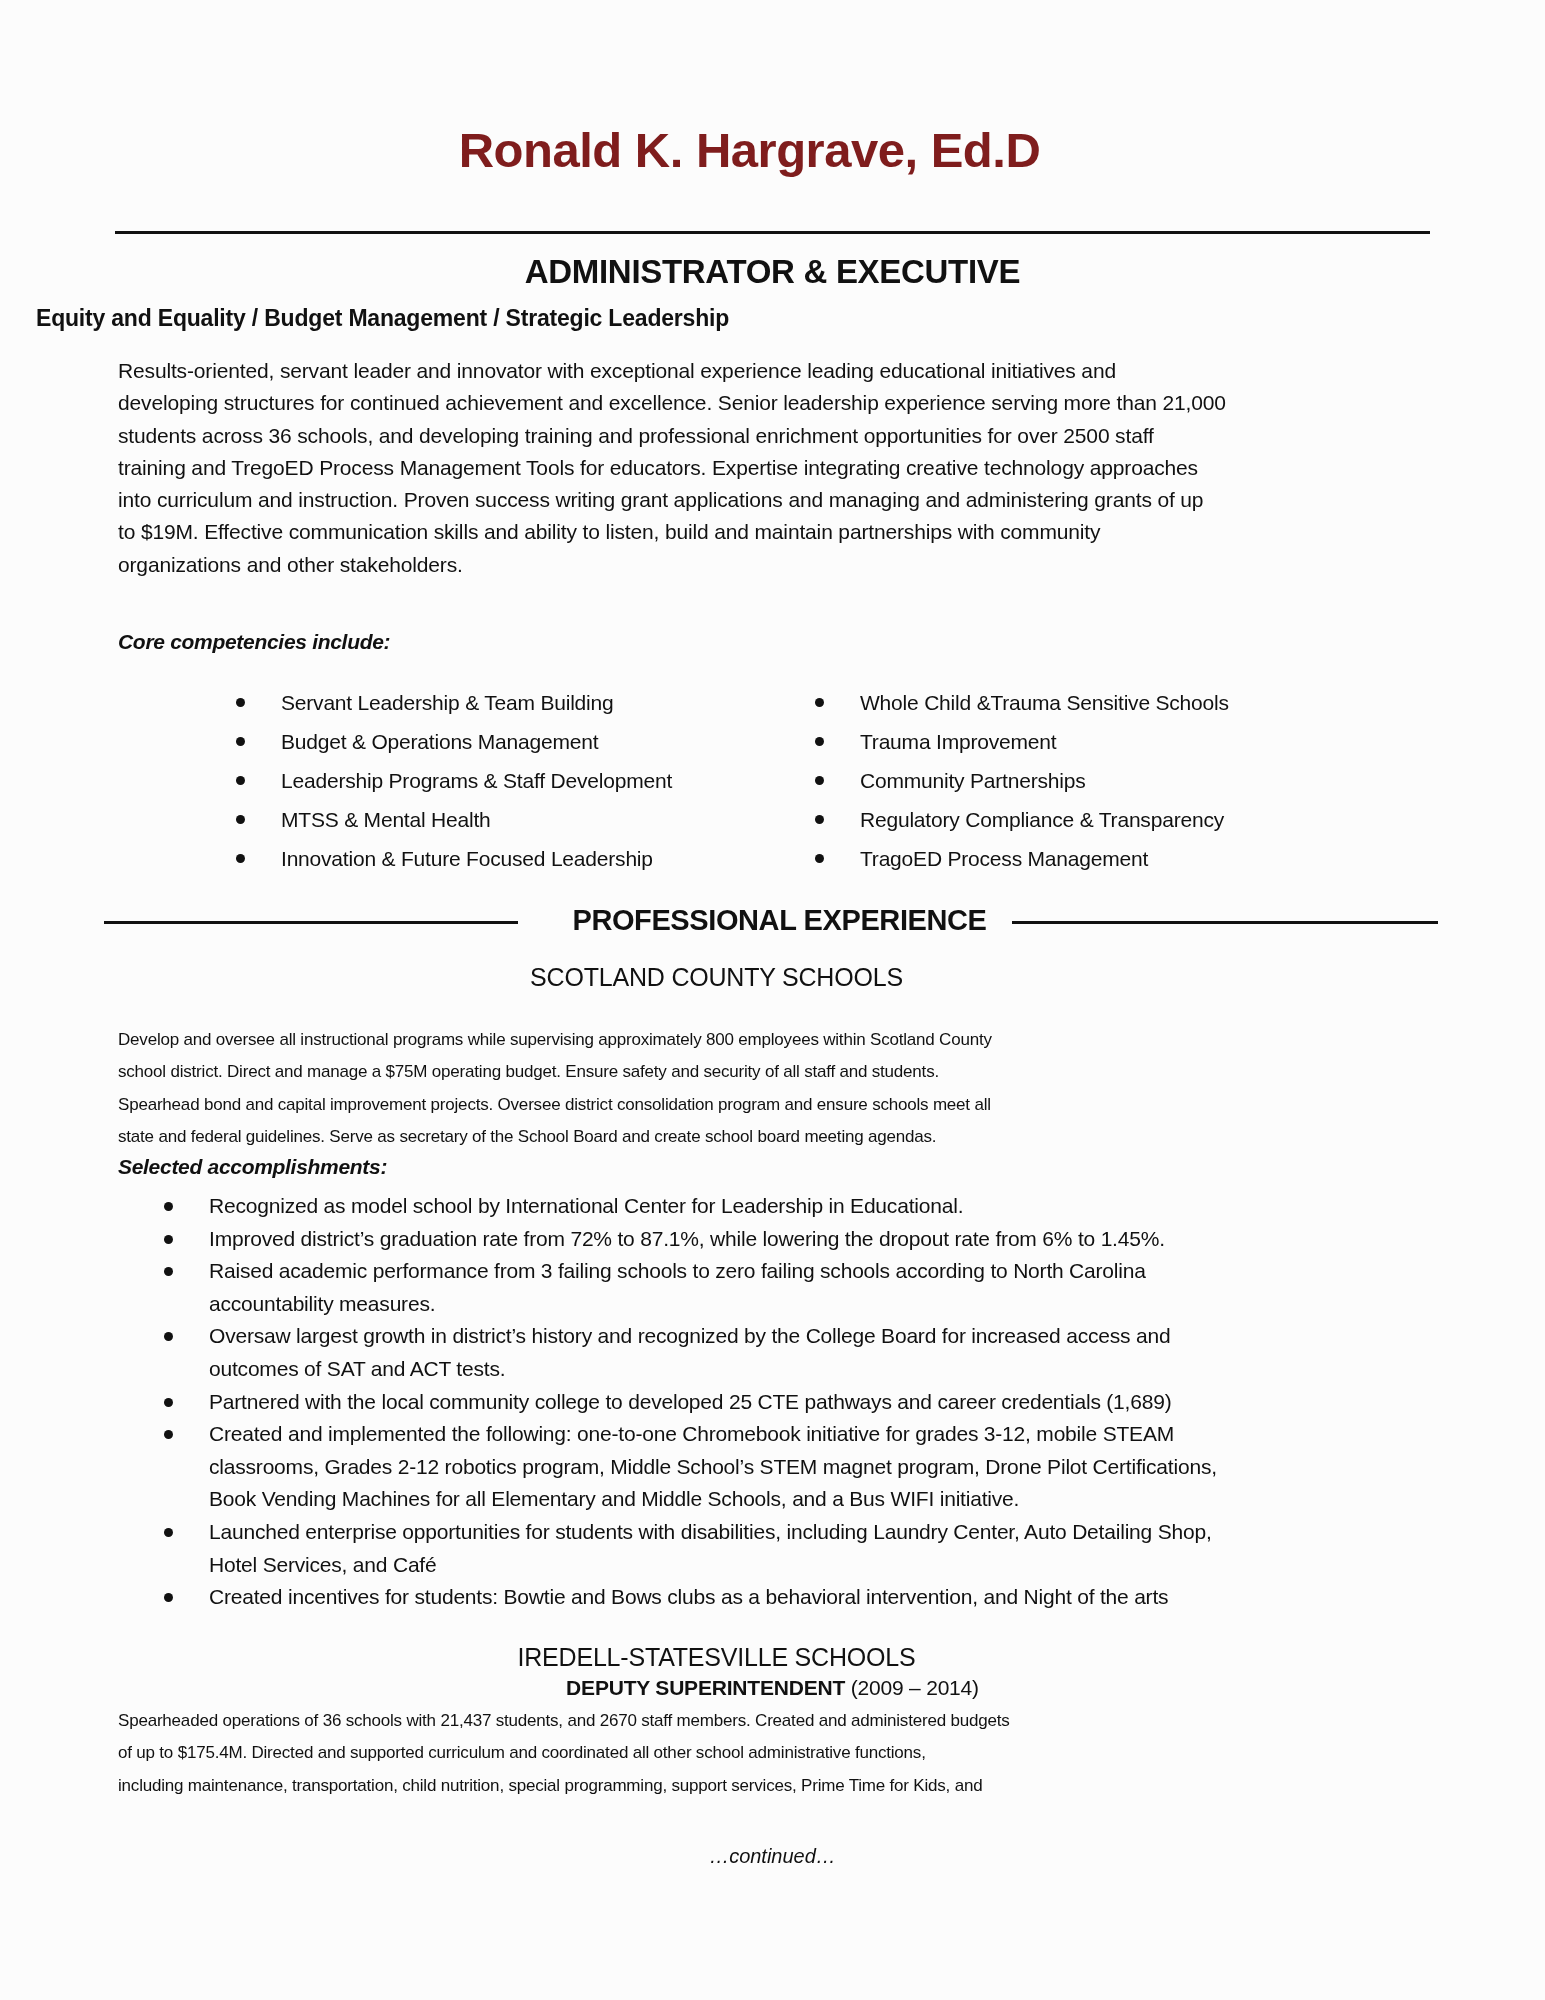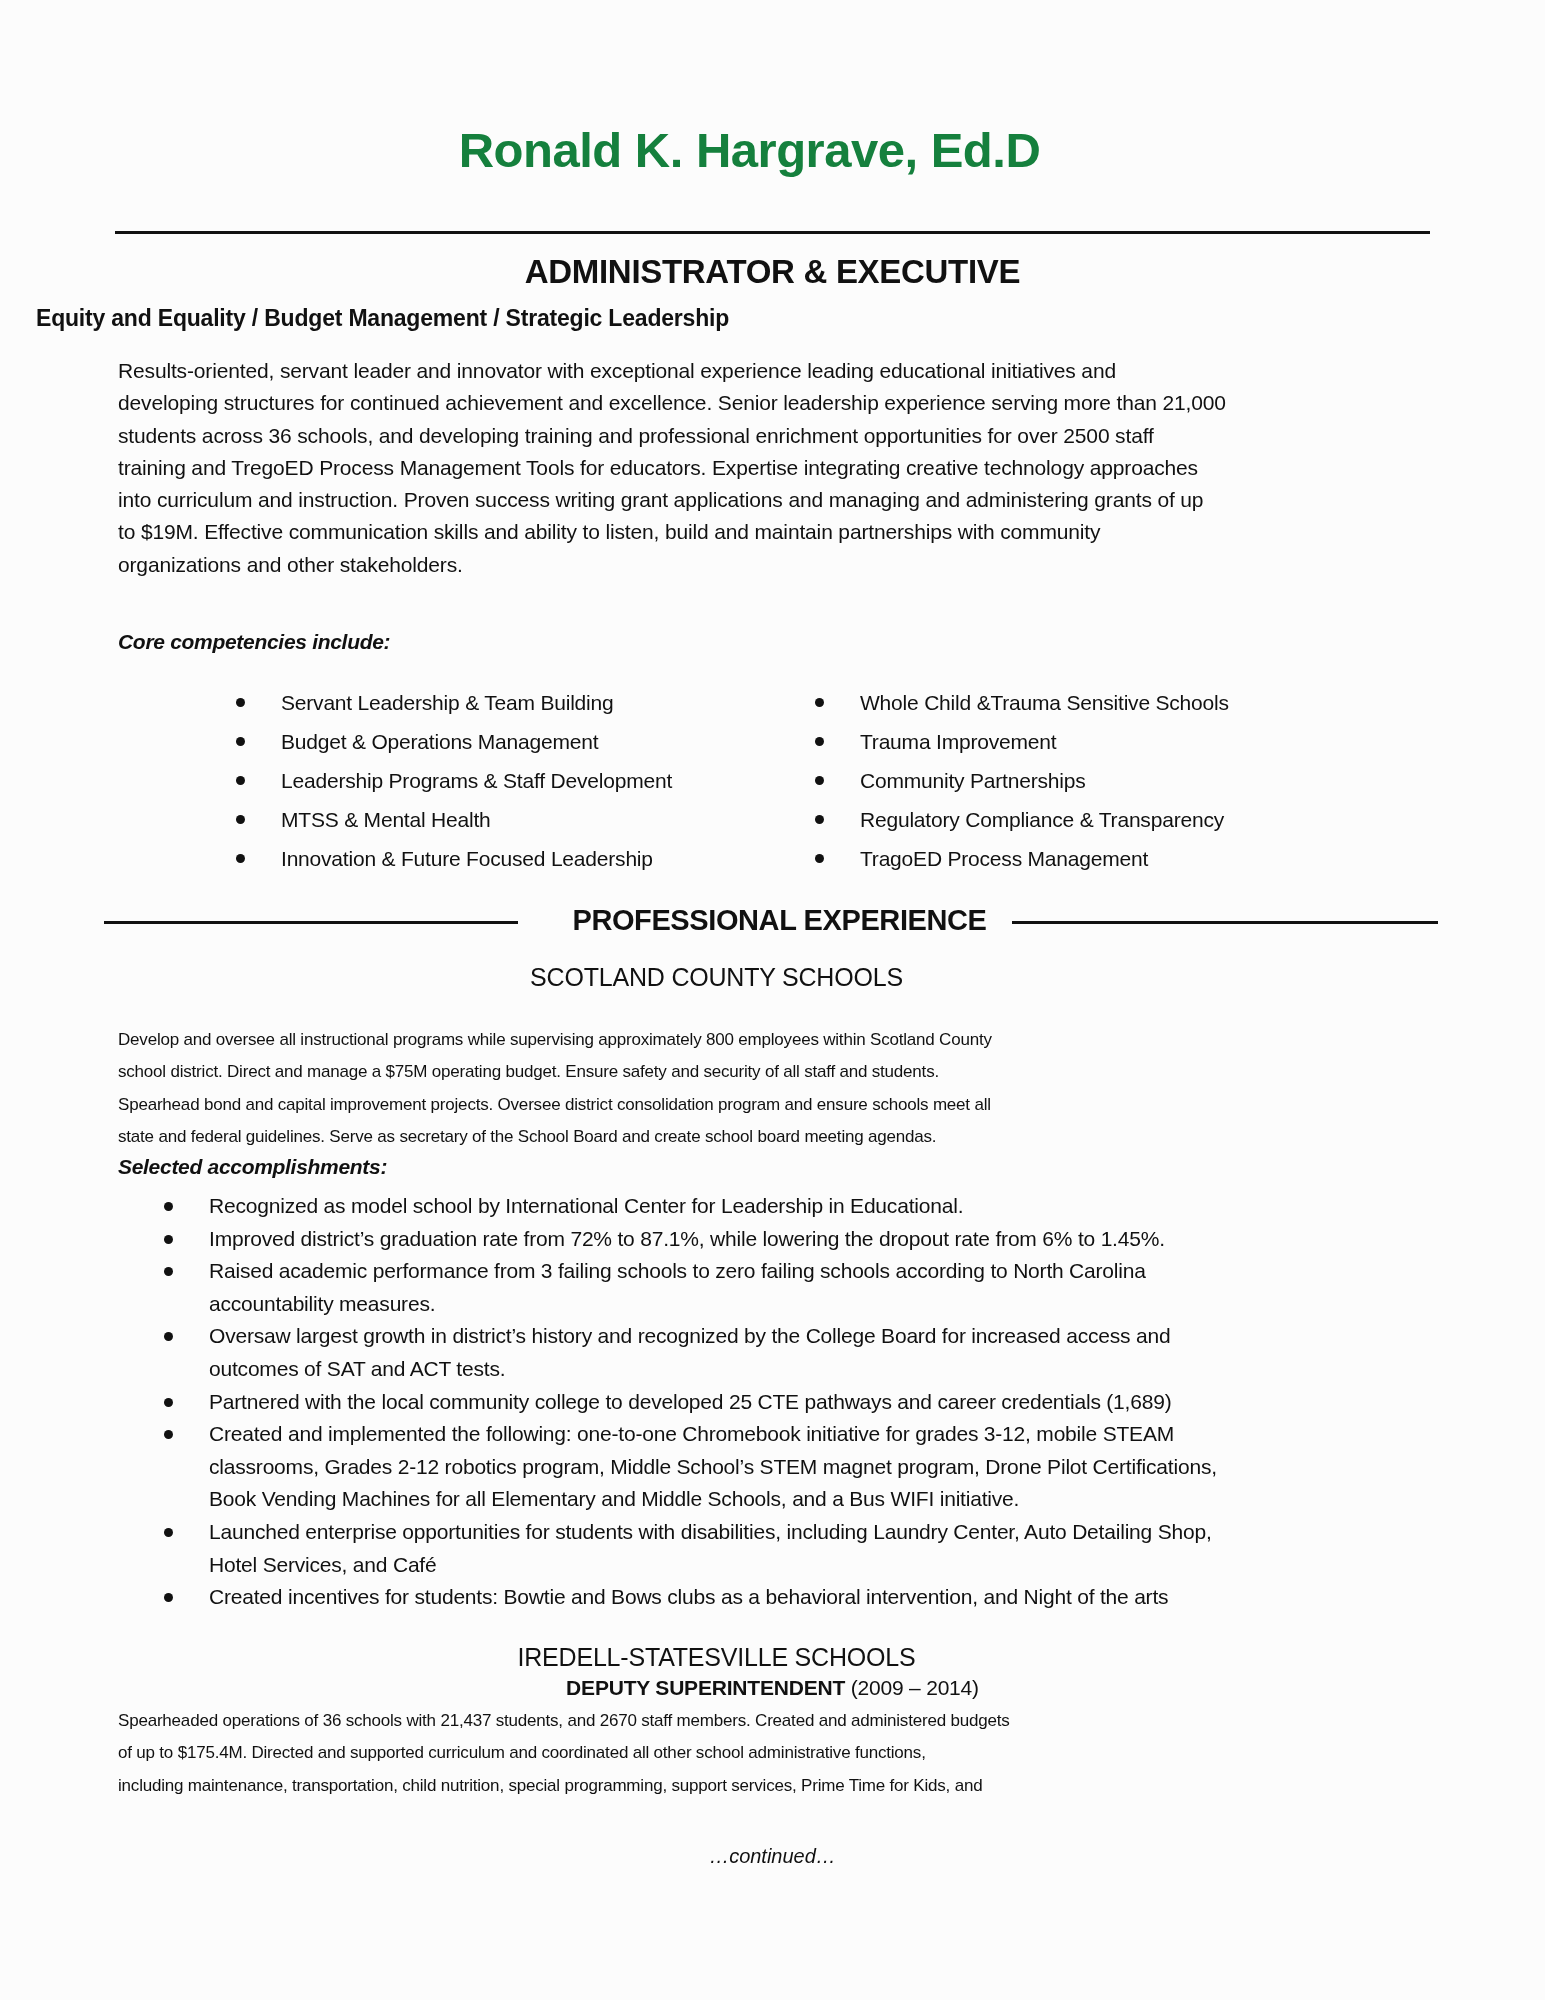--- a/index.html
+++ b/index.html
@@ -21,21 +21,21 @@
     width: 1545px; height: 2000px;
   }
   .name {
     position: absolute;
     top: 122px;
     left: 0; width: 1499px;
     text-align: center;
     font-size: 49px;
     font-weight: bold;
     letter-spacing: -0.5px;
-    color: #15803d;
+    color: #7f1d1d;
   }
   .top-rule {
     position: absolute;
     left: 115px;
     width: 1315px;
     top: 231px;
     height: 3px;
     background: #111;
   }
   .title {

